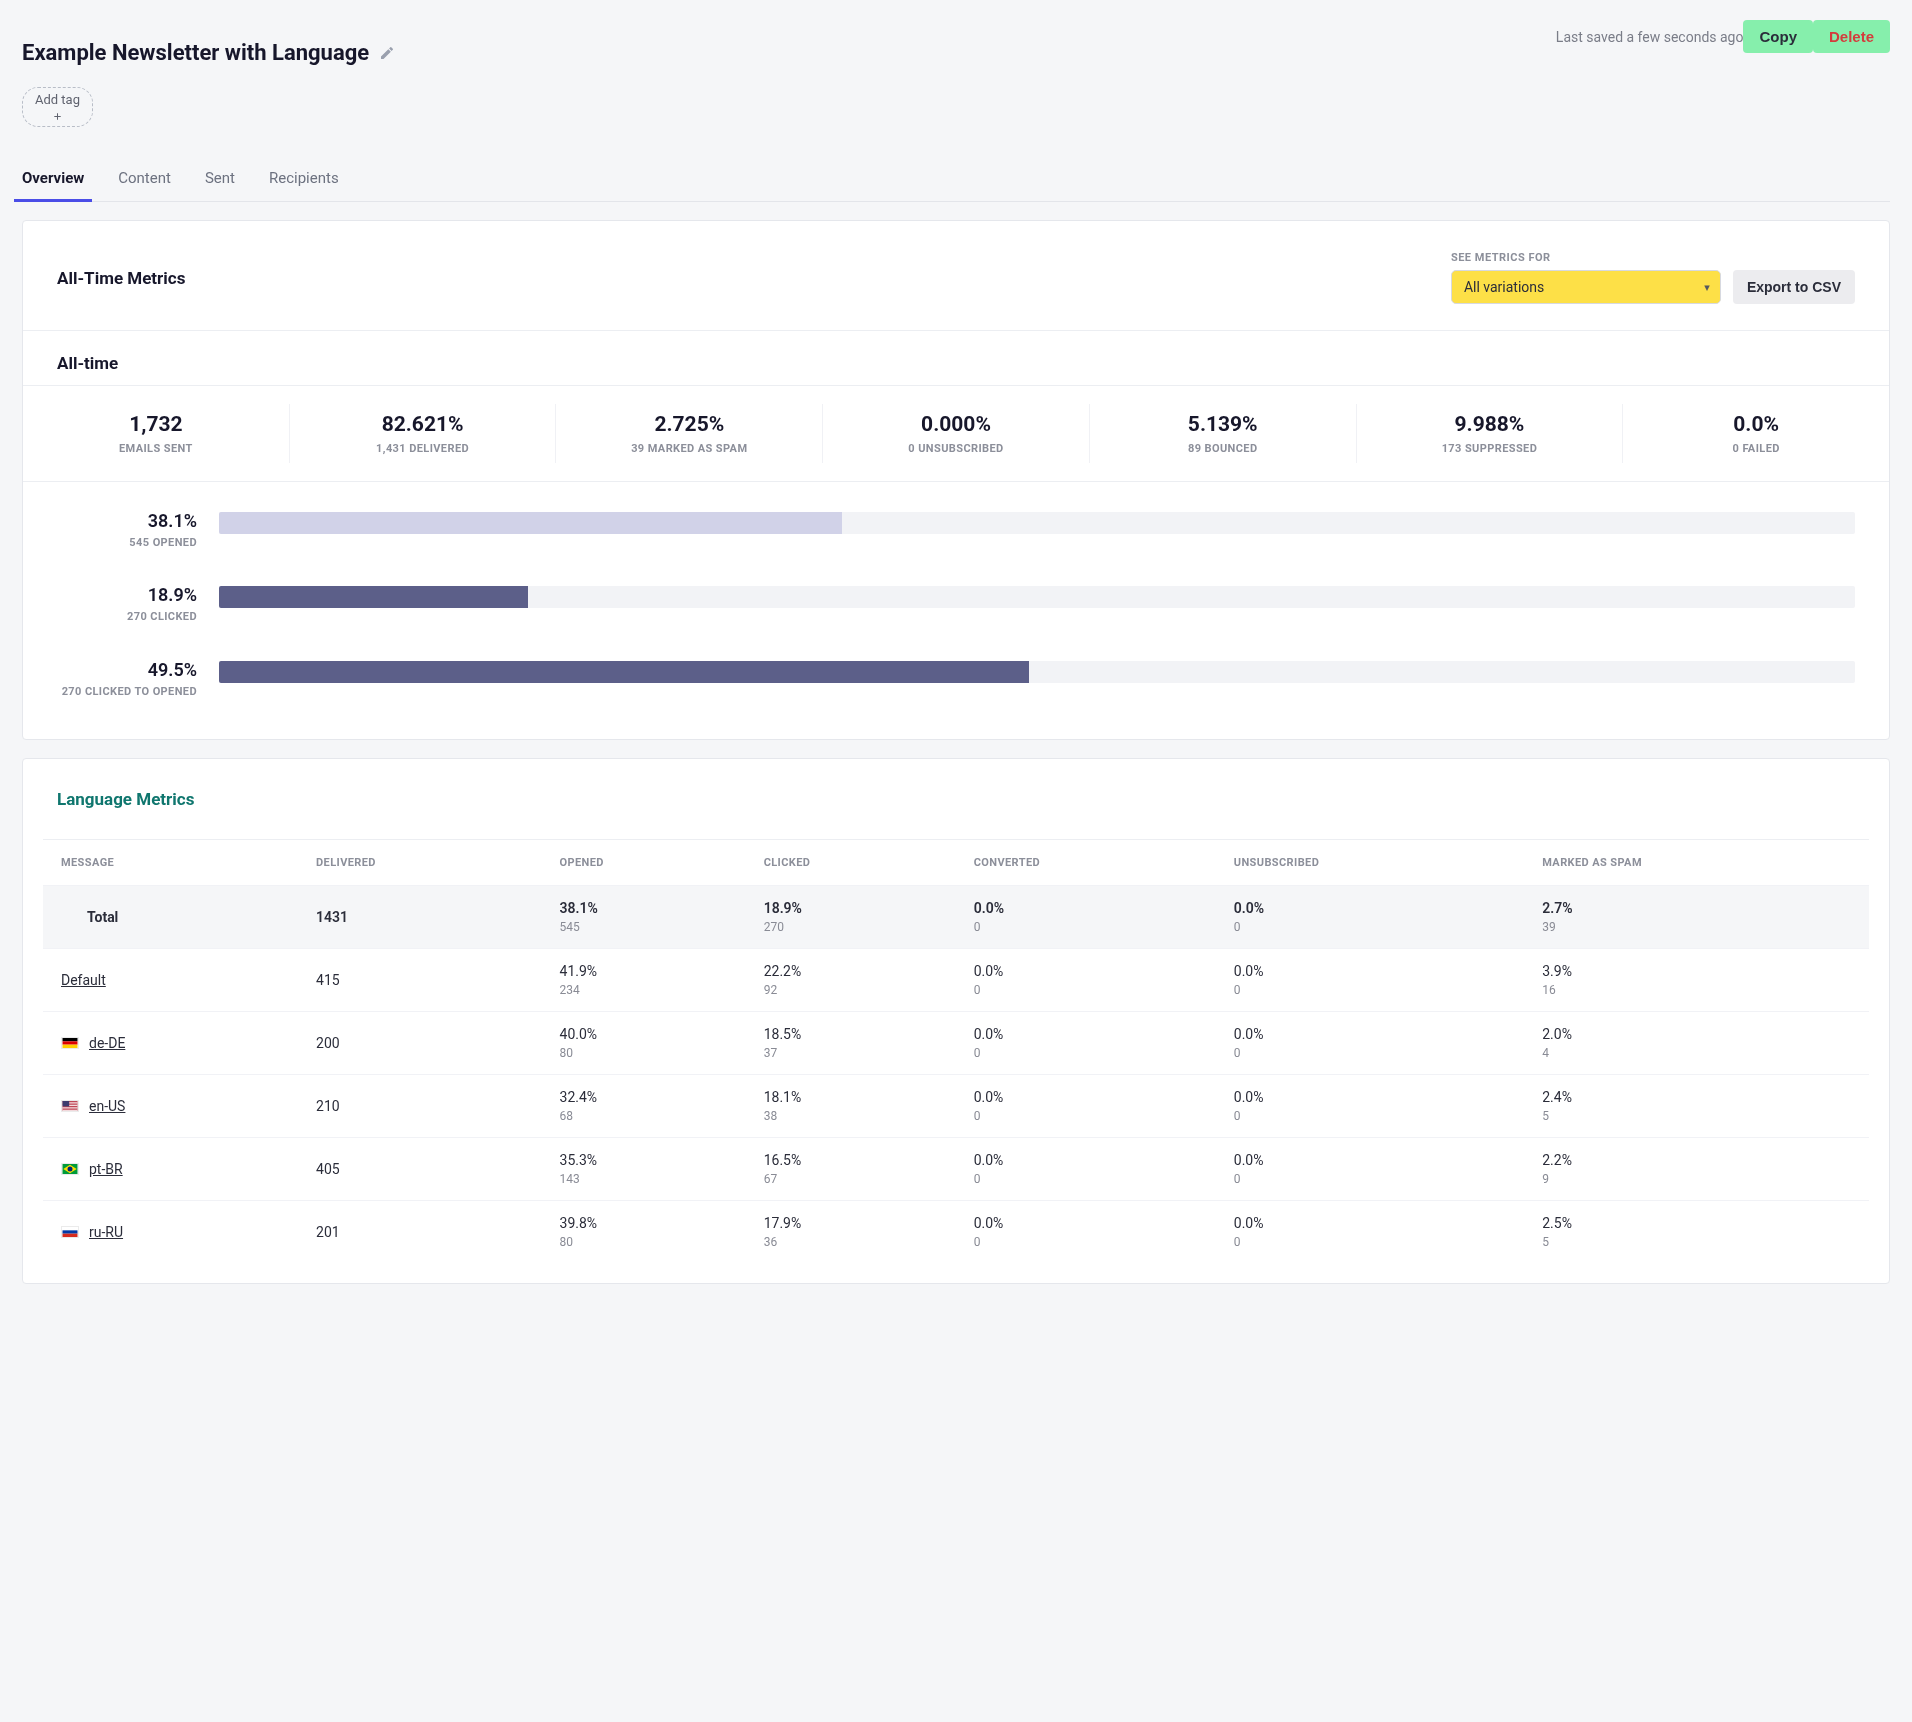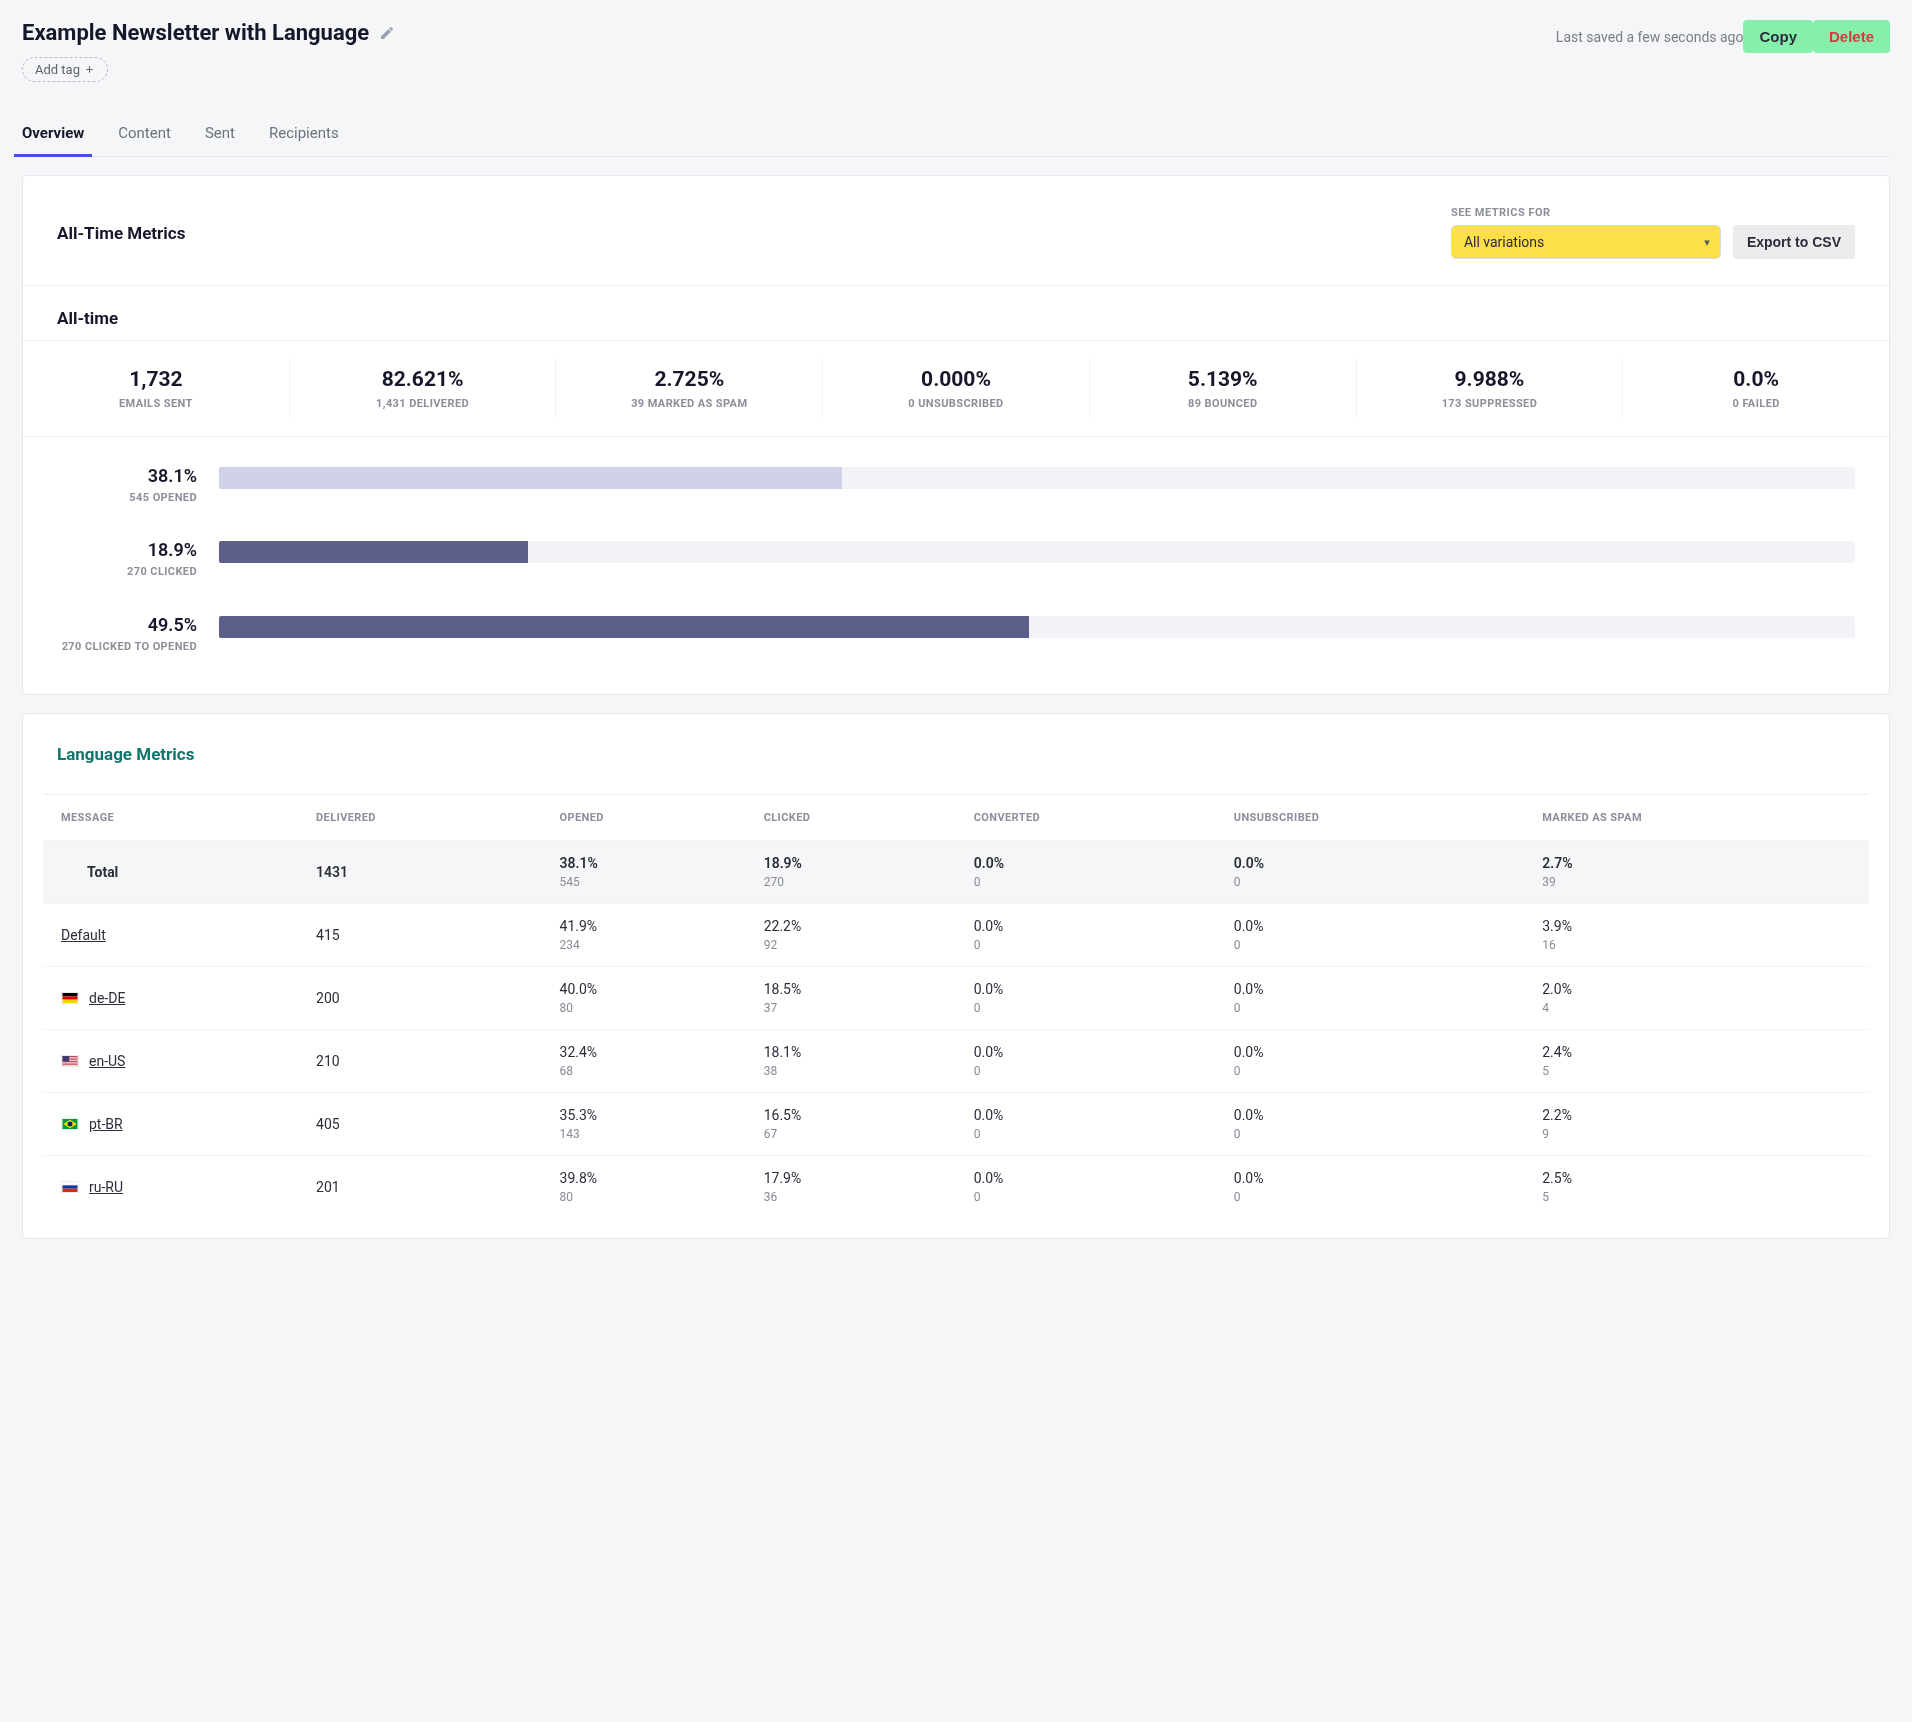--- a/index.html
+++ b/index.html
@@ -6,28 +6,28 @@
   body {
     font-family: -apple-system, BlinkMacSystemFont, "Segoe UI", Roboto, Helvetica, Arial, sans-serif;
     background: #f5f6f8;
     color: #1a1a2e;
     font-size: 14px;
     padding: 20px 22px;
   }
 
   
   .page-header { display: flex; align-items: flex-start; justify-content: space-between; margin-bottom: 12px;}
-  .title-wrap { display: flex; flex-direction: column; gap: 12px; }
+  .title-wrap { display: flex; flex-direction: column; gap: 22px; margin-top: 20px; }
   .title-row { display: flex; align-items: center; gap: 10px; }
   .page-title { font-size: 22px; font-weight: 700; color: #17172b; }
   .edit-icon { width: 16px; height: 16px; color: #9aa0ae; }
   .add-tag {
     border: 1px dashed #b8bdc7; border-radius: 16px; padding: 4px 12px;
     font-size: 13px; color: #60636f; display: inline-flex; align-items: center;
-    width: fit-content; cursor: pointer; gap:4px;
+    width: fit-content; cursor: pointer; gap:4px;flex-direction:column;
   }
   .plus-icon { width:11px; height:11px; }
 
   .header-actions { display: flex; align-items: center; gap: 0; }
   .saved-text { font-size: 14px; color: #7a7d88; }
   .btn {
     padding: 8px 16px; border: none; border-radius: 4px; font-size: 15px;
     background: #86efac; color: #2b2d3a; font-weight: 600; cursor: pointer;
   }
   .btn.danger { color: #d43c3c; }

